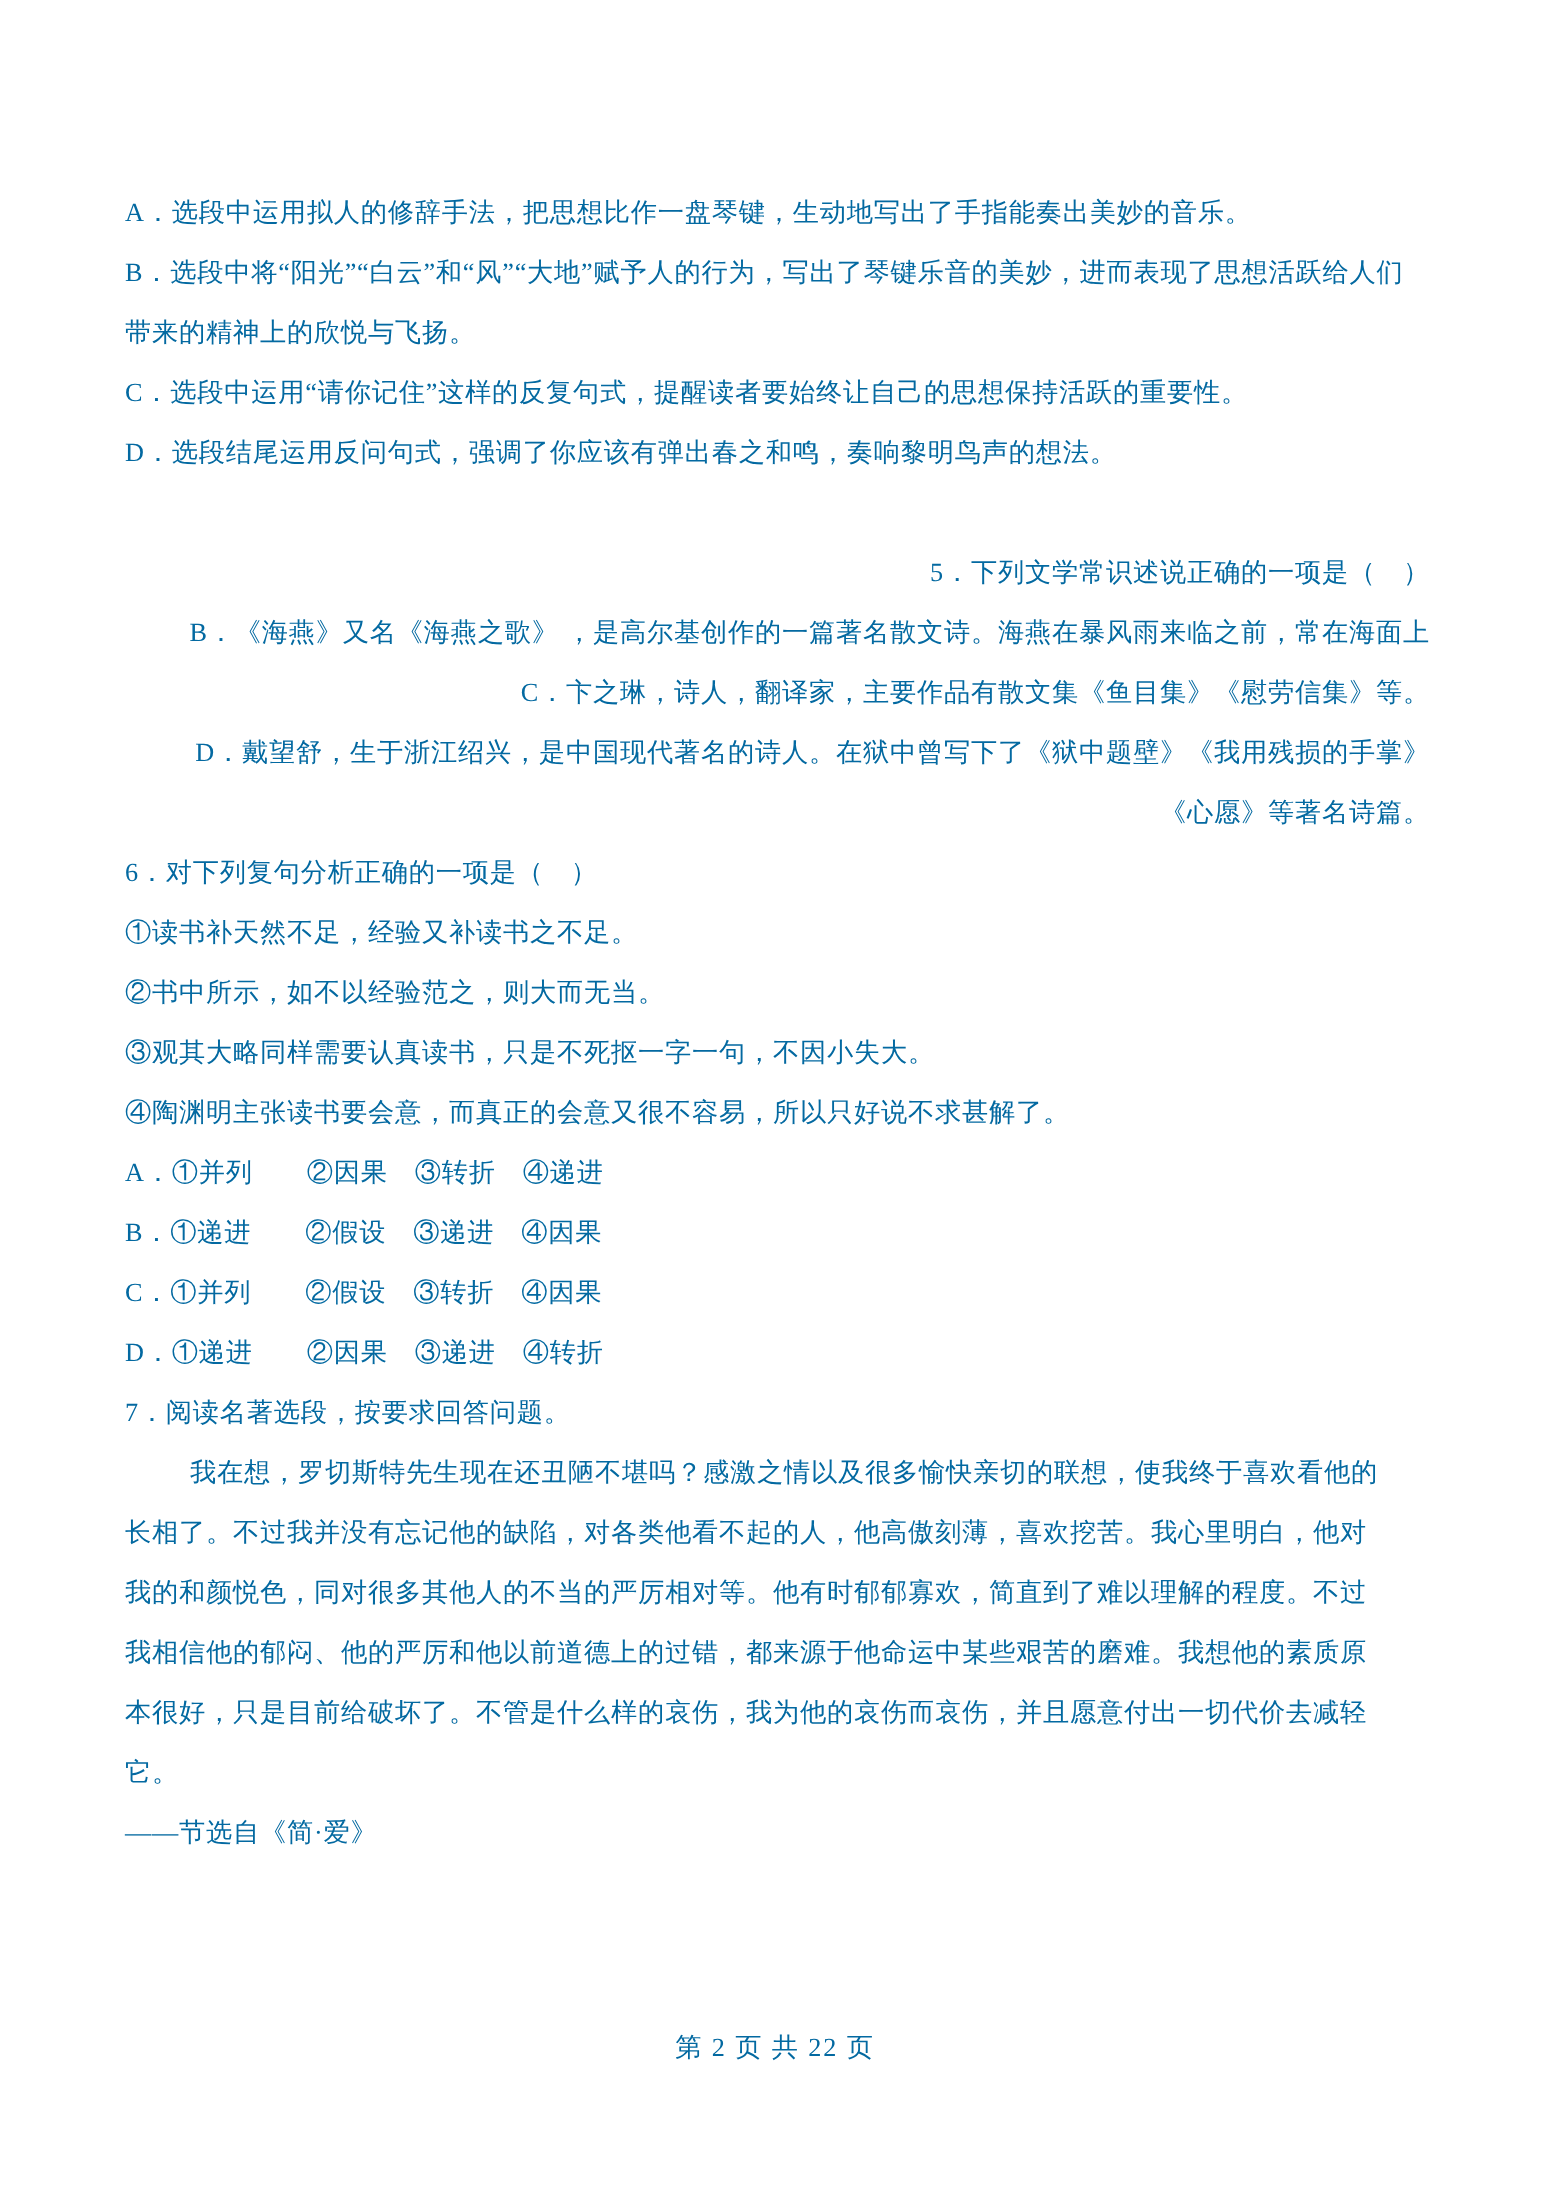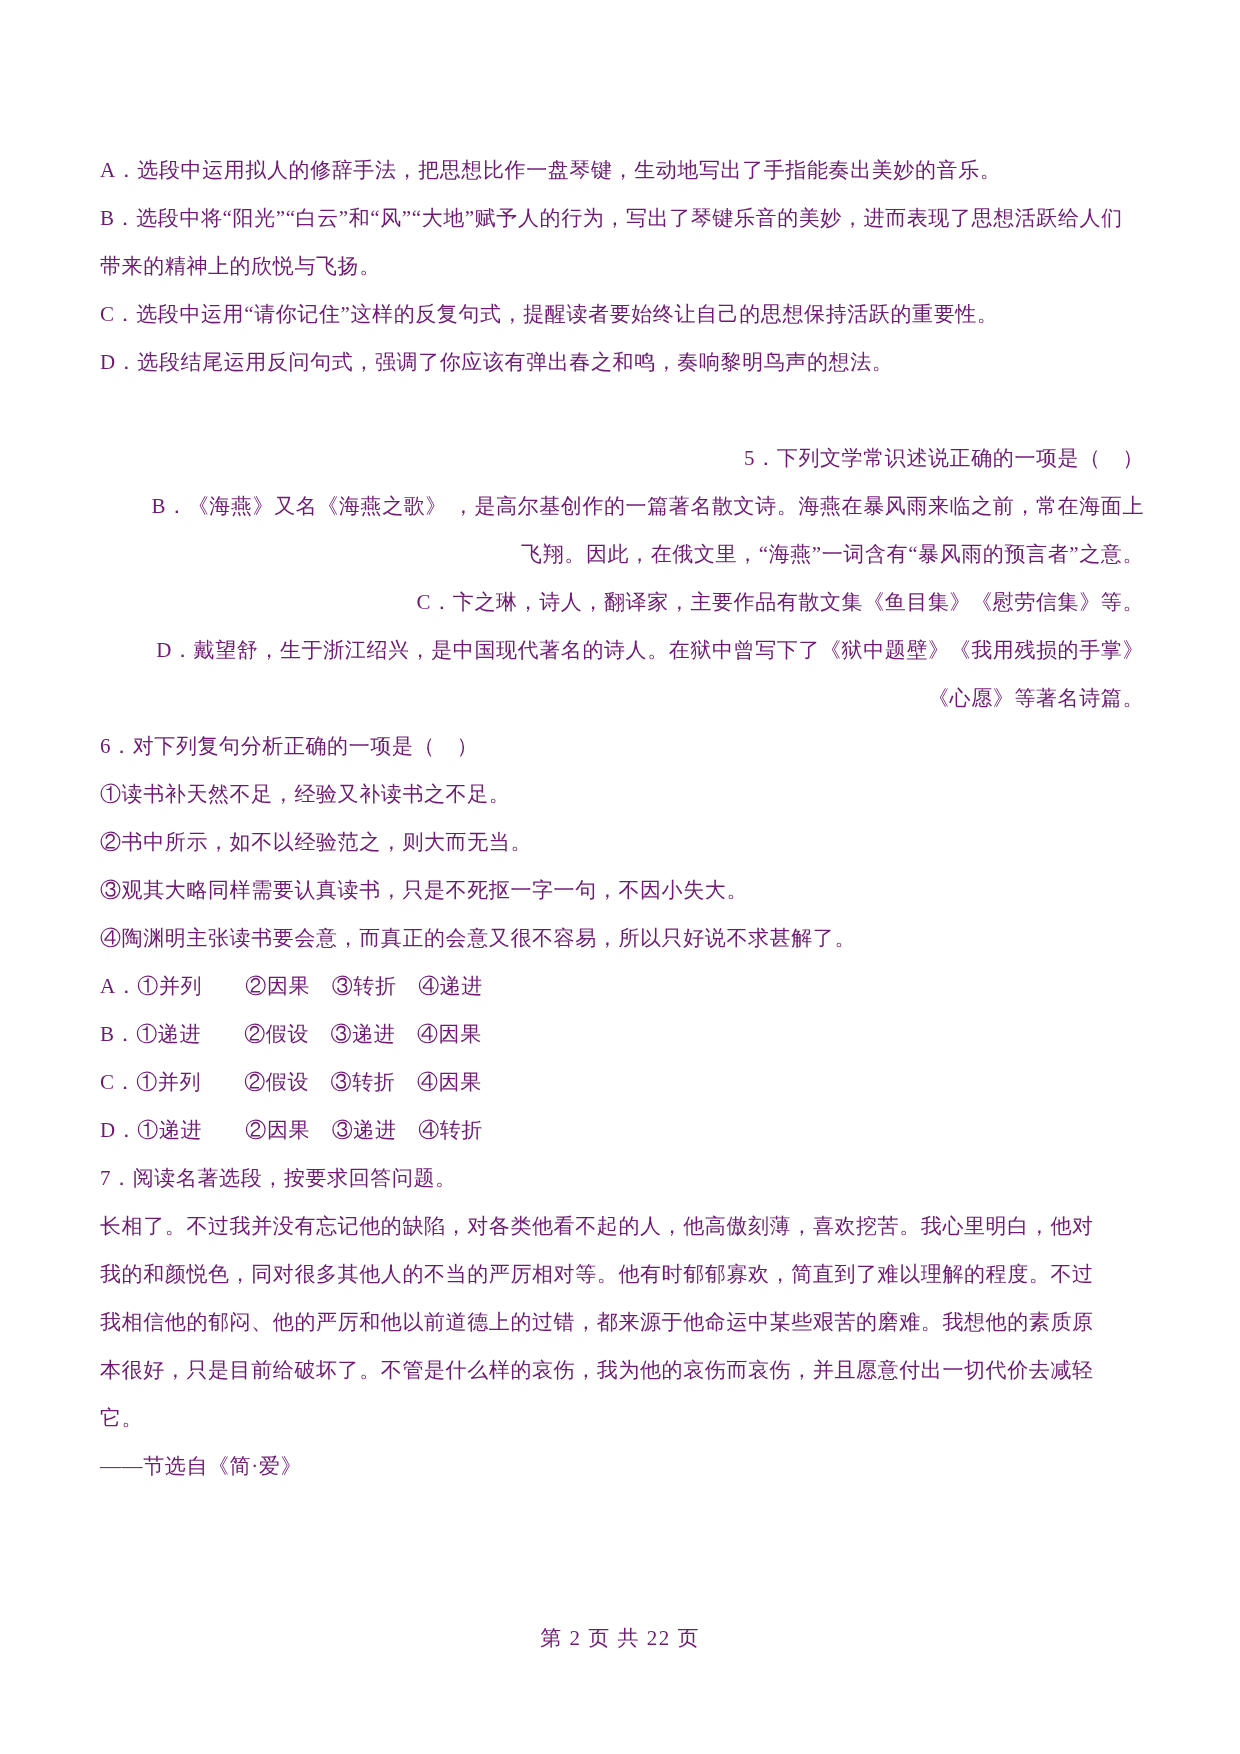--- a/index.html
+++ b/index.html
@@ -6,21 +6,21 @@
   html, body {
     margin: 0;
     padding: 0;
     background: #ffffff;
   }
   .page {
     position: relative;
     width: 1240px;
     height: 1754px;
     background: #ffffff;
-    color: #701a75;
+    color: #0369a1;
     font-family: "Liberation Serif", "DejaVu Serif", serif;
     overflow: hidden;
   }
   .content {
     position: absolute;
     left: 100px;
     top: 146px;
     width: 1044px;
     overflow: visible;
   }
@@ -56,40 +56,40 @@
       <div class="line">A．选段中运用拟人的修辞手法，把思想比作一盘琴键，生动地写出了手指能奏出美妙的音乐。</div>
       <div class="line">B．选段中将“阳光”“白云”和“风”“大地”赋予人的行为，写出了琴键乐音的美妙，进而表现了思想活跃给人们</div>
       <div class="line">带来的精神上的欣悦与飞扬。</div>
       <div class="line">C．选段中运用“请你记住”这样的反复句式，提醒读者要始终让自己的思想保持活跃的重要性。</div>
       <div class="line">D．选段结尾运用反问句式，强调了你应该有弹出春之和鸣，奏响黎明鸟声的想法。</div>
     </div>
 
     <div class="block gap-before">
       <div class="line">5．下列文学常识述说正确的一项是（　）</div>
       <div class="line">B．《海燕》又名《海燕之歌》 ，是高尔基创作的一篇著名散文诗。海燕在暴风雨来临之前，常在海面上</div>
-      <div class="line">飞翔。因此，在俄文里，“海燕”一词含有“暴风雨的预言者”之意。</div>
       <div class="line">C．卞之琳，诗人，翻译家，主要作品有散文集《鱼目集》《慰劳信集》等。</div>
       <div class="line">D．戴望舒，生于浙江绍兴，是中国现代著名的诗人。在狱中曾写下了《狱中题壁》《我用残损的手掌》</div>
       <div class="line">《心愿》等著名诗篇。</div>
     </div>
 
     <div class="block">
       <div class="line">6．对下列复句分析正确的一项是（　）</div>
       <div class="line">①读书补天然不足，经验又补读书之不足。</div>
       <div class="line">②书中所示，如不以经验范之，则大而无当。</div>
       <div class="line">③观其大略同样需要认真读书，只是不死抠一字一句，不因小失大。</div>
       <div class="line">④陶渊明主张读书要会意，而真正的会意又很不容易，所以只好说不求甚解了。</div>
       <div class="line">A．①并列　　②因果　③转折　④递进</div>
       <div class="line">B．①递进　　②假设　③递进　④因果</div>
       <div class="line">C．①并列　　②假设　③转折　④因果</div>
       <div class="line">D．①递进　　②因果　③递进　④转折</div>
     </div>
 
     <div class="block">
       <div class="line">7．阅读名著选段，按要求回答问题。</div>
+      <div class="line indent">我在想，罗切斯特先生现在还丑陋不堪吗？感激之情以及很多愉快亲切的联想，使我终于喜欢看他的</div>
       <div class="line">长相了。不过我并没有忘记他的缺陷，对各类他看不起的人，他高傲刻薄，喜欢挖苦。我心里明白，他对</div>
       <div class="line">我的和颜悦色，同对很多其他人的不当的严厉相对等。他有时郁郁寡欢，简直到了难以理解的程度。不过</div>
       <div class="line">我相信他的郁闷、他的严厉和他以前道德上的过错，都来源于他命运中某些艰苦的磨难。我想他的素质原</div>
       <div class="line">本很好，只是目前给破坏了。不管是什么样的哀伤，我为他的哀伤而哀伤，并且愿意付出一切代价去减轻</div>
       <div class="line">它。</div>
       <div class="line right">——节选自《简·爱》</div>
     </div>
 
   </div>
 

